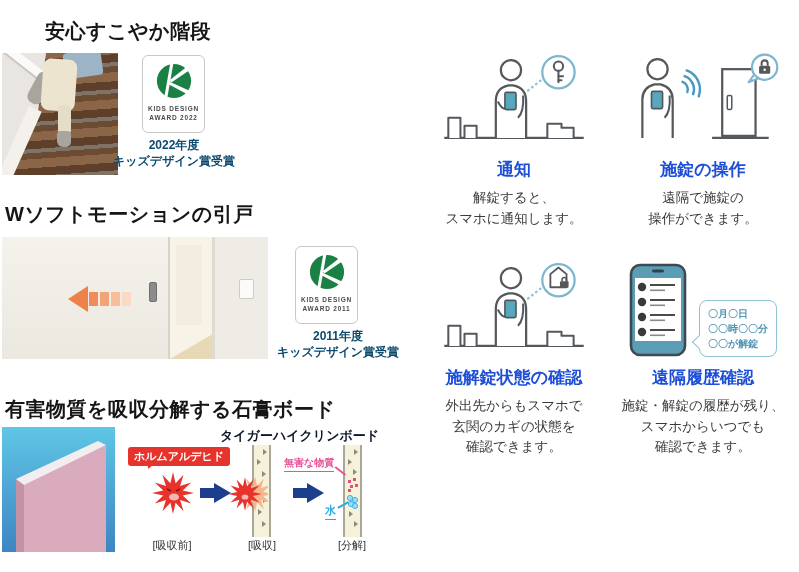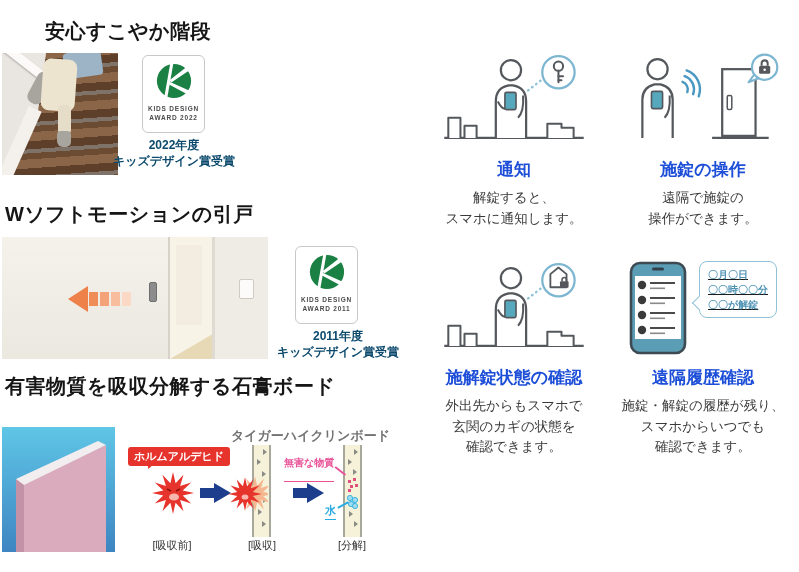--- a/index.html
+++ b/index.html
@@ -3,21 +3,21 @@
 <meta charset="utf-8">
 <style>
   html,body{margin:0;padding:0;background:#fff;}
   .page{position:relative;width:799px;height:572px;background:#fff;overflow:hidden;
         font-family:"Liberation Sans","DejaVu Sans",sans-serif;color:#1a1a1a;}
 
   
   .heading{position:absolute;margin:0;font-size:20px;font-weight:700;color:#161616;letter-spacing:.5px;white-space:nowrap;}
   #h-stairs{left:5px;top:18px;margin-left:40px;}
   #h-door{left:5px;top:201px;}
-  #h-board{left:5px;top:373px;}
+  #h-board{left:5px;top:396px;}
   #h-right{left:418px;top:22px;font-size:19px;}
 
   
   .photo{position:absolute;overflow:hidden;}
   .photo-stairs{left:2px;top:53px;width:116px;height:122px;background:#e9e5e0;}
   .st-steps{position:absolute;right:0;top:0;width:100%;height:100%;
     background:repeating-linear-gradient(176deg,#8a6548 0 9px,#5d3f2a 9px 17px,#35231596 17px 21px,#6b4c33 21px 27px);
     clip-path:polygon(38% 0,100% 0,100% 100%,8% 100%,30% 55%);}
   .st-stringer{position:absolute;left:8px;top:52px;width:14px;height:90px;background:#f4f1ec;transform:rotate(24deg);}
   .st-rail{position:absolute;left:-6px;top:8px;width:66px;height:9px;border-radius:5px;background:#fbfaf8;
@@ -49,45 +49,45 @@
   .badge{position:absolute;width:63px;height:78px;background:#fff;border:1px solid #c9c8c5;border-radius:6px;
     display:flex;flex-direction:column;align-items:center;padding-top:7px;box-sizing:border-box;}
   #badge-2022{left:142px;top:55px;} #badge-2011{left:295px;top:246px;}
   .badge svg{width:36px;height:36px;margin-bottom:6px;}
   .badge-line{font-size:6.5px;font-weight:700;color:#4a4a4a;letter-spacing:.8px;line-height:8.5px;white-space:nowrap;}
   .badge-cap{position:absolute;width:124px;text-align:center;font-weight:700;color:#0c4a6e;font-size:12px;line-height:15.5px;}
   #cap-2022{left:112px;top:138px;} #cap-2011{left:276px;top:329px;}
 
   
   #diagram{position:absolute;left:122px;top:425px;width:278px;height:140px;}
-  #tiger-label{position:absolute;left:98px;top:2px;width:170px;text-align:right;color:#737373;font-weight:700;font-size:13px;white-space:nowrap;}
+  #tiger-label{position:absolute;left:98px;top:2px;width:170px;text-align:left;color:#0f172a;font-weight:700;font-size:13px;white-space:nowrap;}
   #formaldehyde{position:absolute;left:6px;top:22px;background:#e6332c;color:#fff;font-weight:700;font-size:11px;
     padding:2px 6px;border-radius:3px;white-space:nowrap;}
   #formaldehyde::after{content:"";position:absolute;left:16px;bottom:-8px;border:5px solid transparent;border-top:9px solid #e6332c;transform:rotate(18deg);}
   .burst{position:absolute;}
   #burst1{left:28px;top:45px;} #burst2{left:106px;top:49px;}
   .d-arrow{position:absolute;width:31px;height:20px;}
   .d-arrow .bar{position:absolute;left:0;top:5px;width:15px;height:10px;background:#1c3e8d;}
   .d-arrow .tip{position:absolute;left:14px;top:0;width:0;height:0;border-top:10px solid transparent;border-bottom:10px solid transparent;border-left:17px solid #1c3e8d;}
   #arrow1{left:78px;top:58px;} #arrow2{left:171px;top:58px;}
   .board-strip{position:absolute;top:20px;width:19px;height:92px;background:#f6f2d9;border-left:2px solid #a8a89a;border-right:2px solid #a8a89a;box-sizing:border-box;}
   #board1{left:130px;} #board2{left:221px;}
-  #harmless{position:absolute;left:162px;top:31px;color:#e85298;font-size:10px;font-weight:700;border-bottom:1px solid #e85298;padding-bottom:11px;white-space:nowrap;}
+  #harmless{position:absolute;left:162px;top:31px;color:#e85298;font-size:10px;font-weight:700;border-bottom:1px solid #e85298;padding-bottom:1px;white-space:nowrap;}
   #harmless-line{position:absolute;left:212px;top:45px;width:13px;height:1.5px;background:#e85298;transform:rotate(38deg);}
   #water{position:absolute;left:203px;top:78px;color:#29abe2;font-size:11px;font-weight:700;border-bottom:1px solid #29abe2;padding-bottom:1px;}
   #water-line{position:absolute;left:215px;top:79px;width:12px;height:1.5px;background:#29abe2;transform:rotate(-28deg);}
   .d-cap{position:absolute;top:113px;width:80px;text-align:center;color:#333;font-size:11px;white-space:nowrap;}
   #cap-before{left:10px;} #cap-absorb{left:100px;} #cap-decomp{left:190px;}
 
   
   .feat{position:absolute;width:192px;text-align:center;}
   #feat-1{left:418px;top:53px;} #feat-2{left:608px;top:53px;width:190px;}
   #feat-3{left:418px;top:261px;} #feat-4{left:608px;top:261px;width:190px;}
   .icon-row{height:96px;display:flex;align-items:flex-end;justify-content:center;}
-  #feat-4 .icon-row{align-items:flex-start;text-decoration:underline;}
+  #feat-4 .icon-row{align-items:flex-end;}
   .feat-title{margin-top:9px;font-size:17px;font-weight:700;color:#1d4ed8;white-space:nowrap;}
   .feat-desc{margin-top:7px;font-size:13.5px;line-height:20.5px;color:#3a3a3a;white-space:nowrap;}
   .bubble{position:relative;margin-left:12px;border:1.5px solid #90c1d6;border-radius:8px;background:#fff;
     padding:5px 8px;text-align:left;font-size:10px;line-height:15px;color:#4f93b4;font-weight:700;white-space:nowrap;}
   .bubble::before{content:"";position:absolute;left:-6px;top:36px;width:9px;height:9px;background:#fff;
     border-left:1.5px solid #90c1d6;border-bottom:1.5px solid #90c1d6;transform:rotate(45deg);}
 </style>
 </head>
 <body>
 

